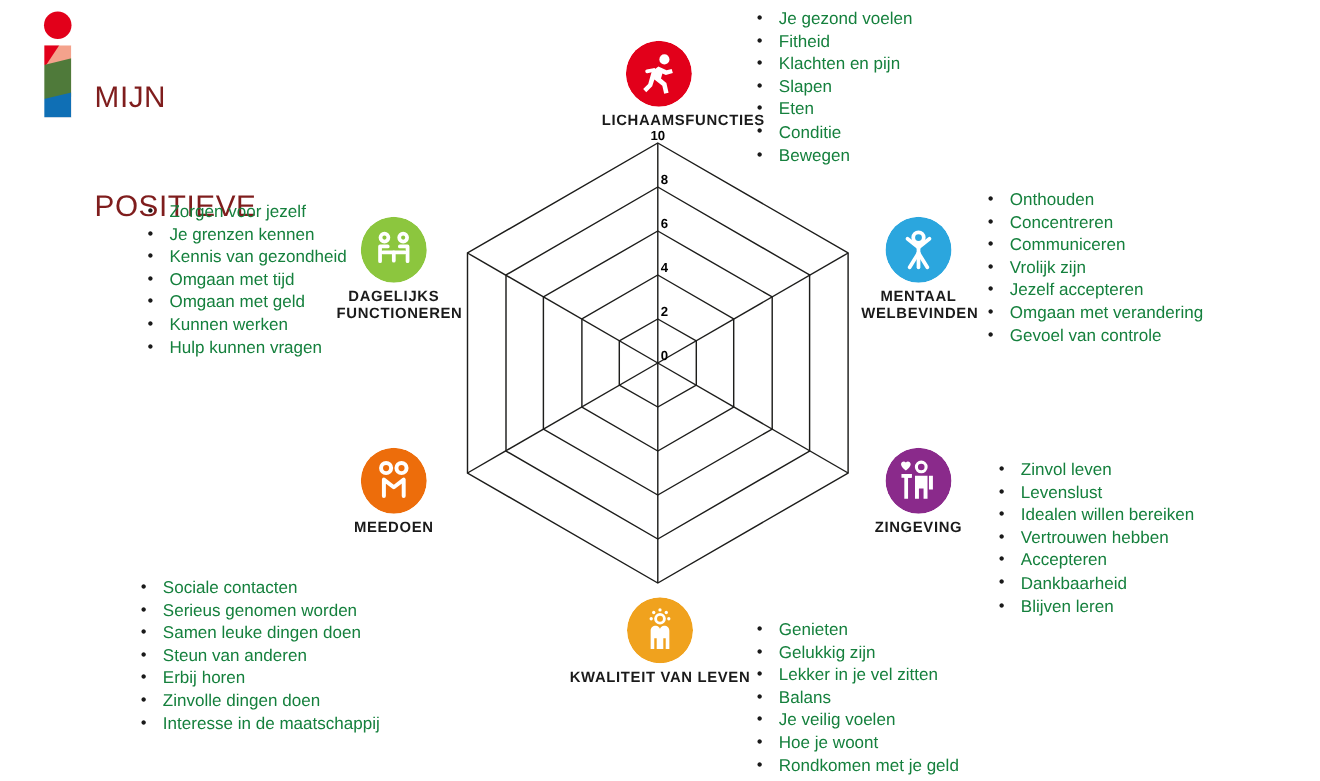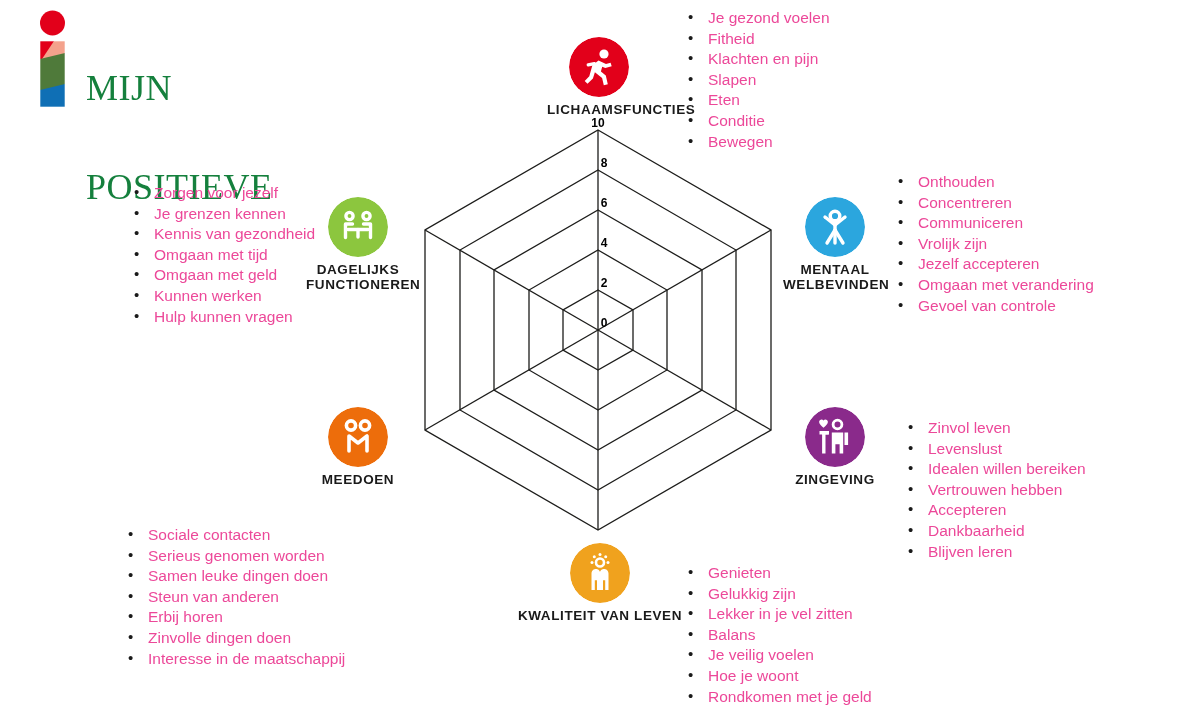--- a/index.html
+++ b/index.html
@@ -28,27 +28,26 @@
     position: absolute;
     left: 0px;
     top: 2px;
     width: 36px;
     height: 100px;
   }
   #logo-text {
     position: absolute;
     left: 48px;
     top: -2px;
-    font-size: 36px;
+    font-size: 27px;
     line-height: 33px;
     letter-spacing: 0.5px;
     font-weight: 400;
-    color: #15803d;
+    color: #7f1d1d;
     white-space: pre;
-    font-family: Liberation Serif, serif;
   }
   #logo-text div { display: block; }
 
   
   #radar {
     position: absolute;
     left: 410px;
     top: 125px;
     width: 380px;
     height: 410px;
@@ -77,21 +76,21 @@
     color: #1a1a1a;
     text-align: center;
     line-height: 15px;
     margin-top: 5px;
     white-space: pre-line;
   }
   .bullets {
     position: absolute;
     font-size: 15.5px;
     line-height: 20.6px;
-    color: #ec4899;
+    color: #15803d;
     list-style: none;
     margin: 0;
     padding: 0;
     white-space: nowrap;
   }
   .bullets li {
     position: relative;
     padding-left: 26px;
   }
   .bullets li::before {

